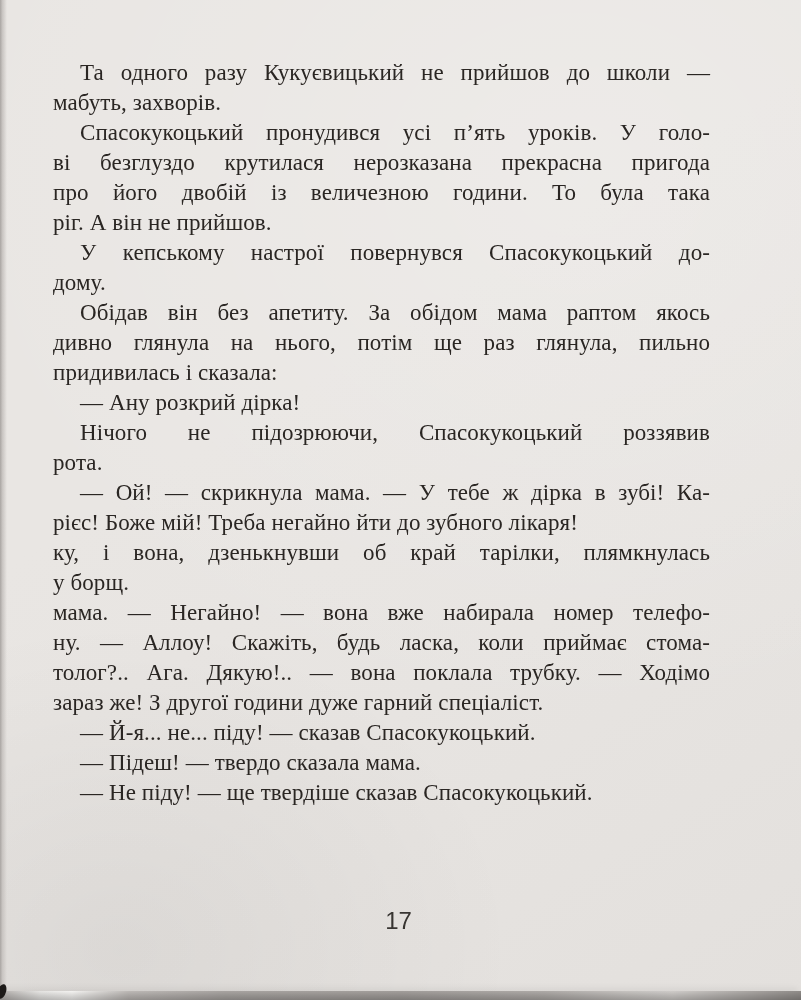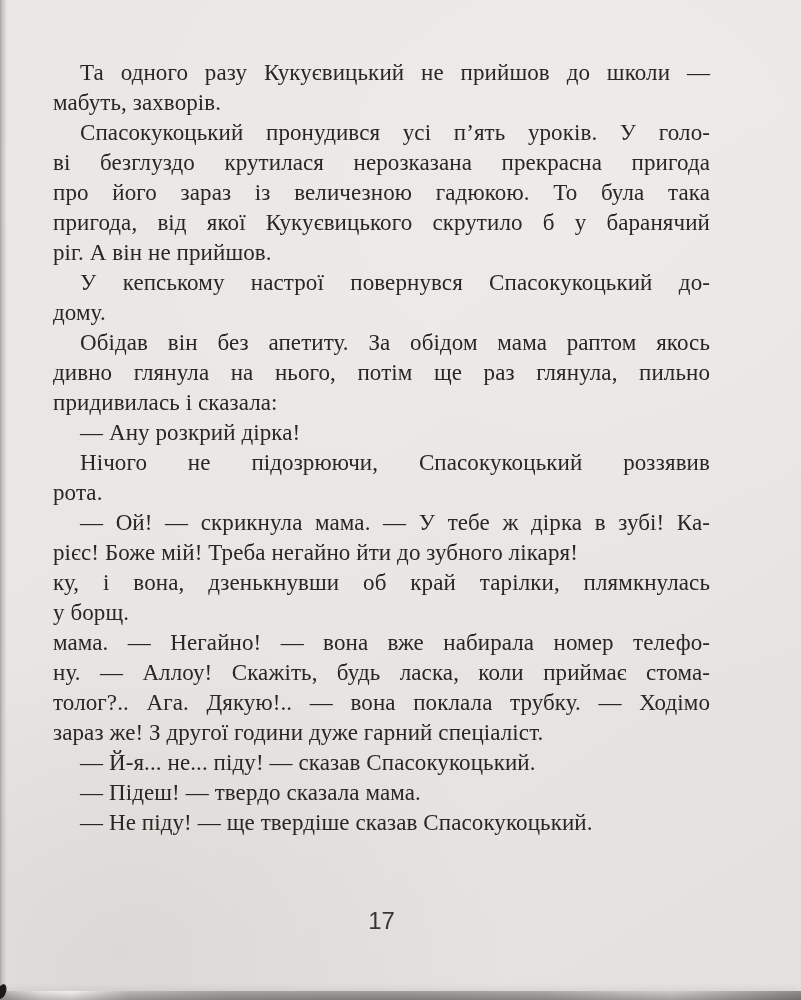--- a/index.html
+++ b/index.html
@@ -56,21 +56,21 @@
     text-align-last: justify;
     letter-spacing: 0.1px;
   }
   .line.first { padding-left: 27px; }
   .line.last {
     text-align: center;
     text-align-last: left;
   }
   .page-number {
     position: absolute;
-    left: 53px;
+    left: 70px;
     width: 657px;
     top: 907px;
     text-align: center;
     font-family: "Liberation Sans", sans-serif;
     font-size: 24px;
     color: #383532;
   }
 </style>
 </head>
 <body>
@@ -78,22 +78,21 @@
 <div class="page" style="--paper: #e9e6e3; --ink: #2a2623;">
   <div class="left-edge"></div>
   <div class="text-block" id="text-block">
       <div class="para">
         <div class="line first">Та одного разу Кукуєвицький не прийшов до школи —</div>
         <div class="line last">мабуть, захворів.</div>
       </div>
       <div class="para">
         <div class="line first">Спасокукоцький пронудився усі п’ять уроків. У голо-</div>
         <div class="line">ві безглуздо крутилася нерозказана прекрасна пригода</div>
-        <div class="line">про його зараз із величезною гадюкою. То була така</div>
-        <div class="line">пригода, від якої Кукуєвицького скрутило б у баранячий</div>
+        <div class="line">про його двобій із величезною години. То була така</div>
         <div class="line last">ріг. А він не прийшов.</div>
       </div>
       <div class="para">
         <div class="line first">У кепському настрої повернувся Спасокукоцький до-</div>
         <div class="line last">дому.</div>
       </div>
       <div class="para">
         <div class="line first">Обідав він без апетиту. За обідом мама раптом якось</div>
         <div class="line">дивно глянула на нього, потім ще раз глянула, пильно</div>
         <div class="line last">придивилась і сказала:</div>

